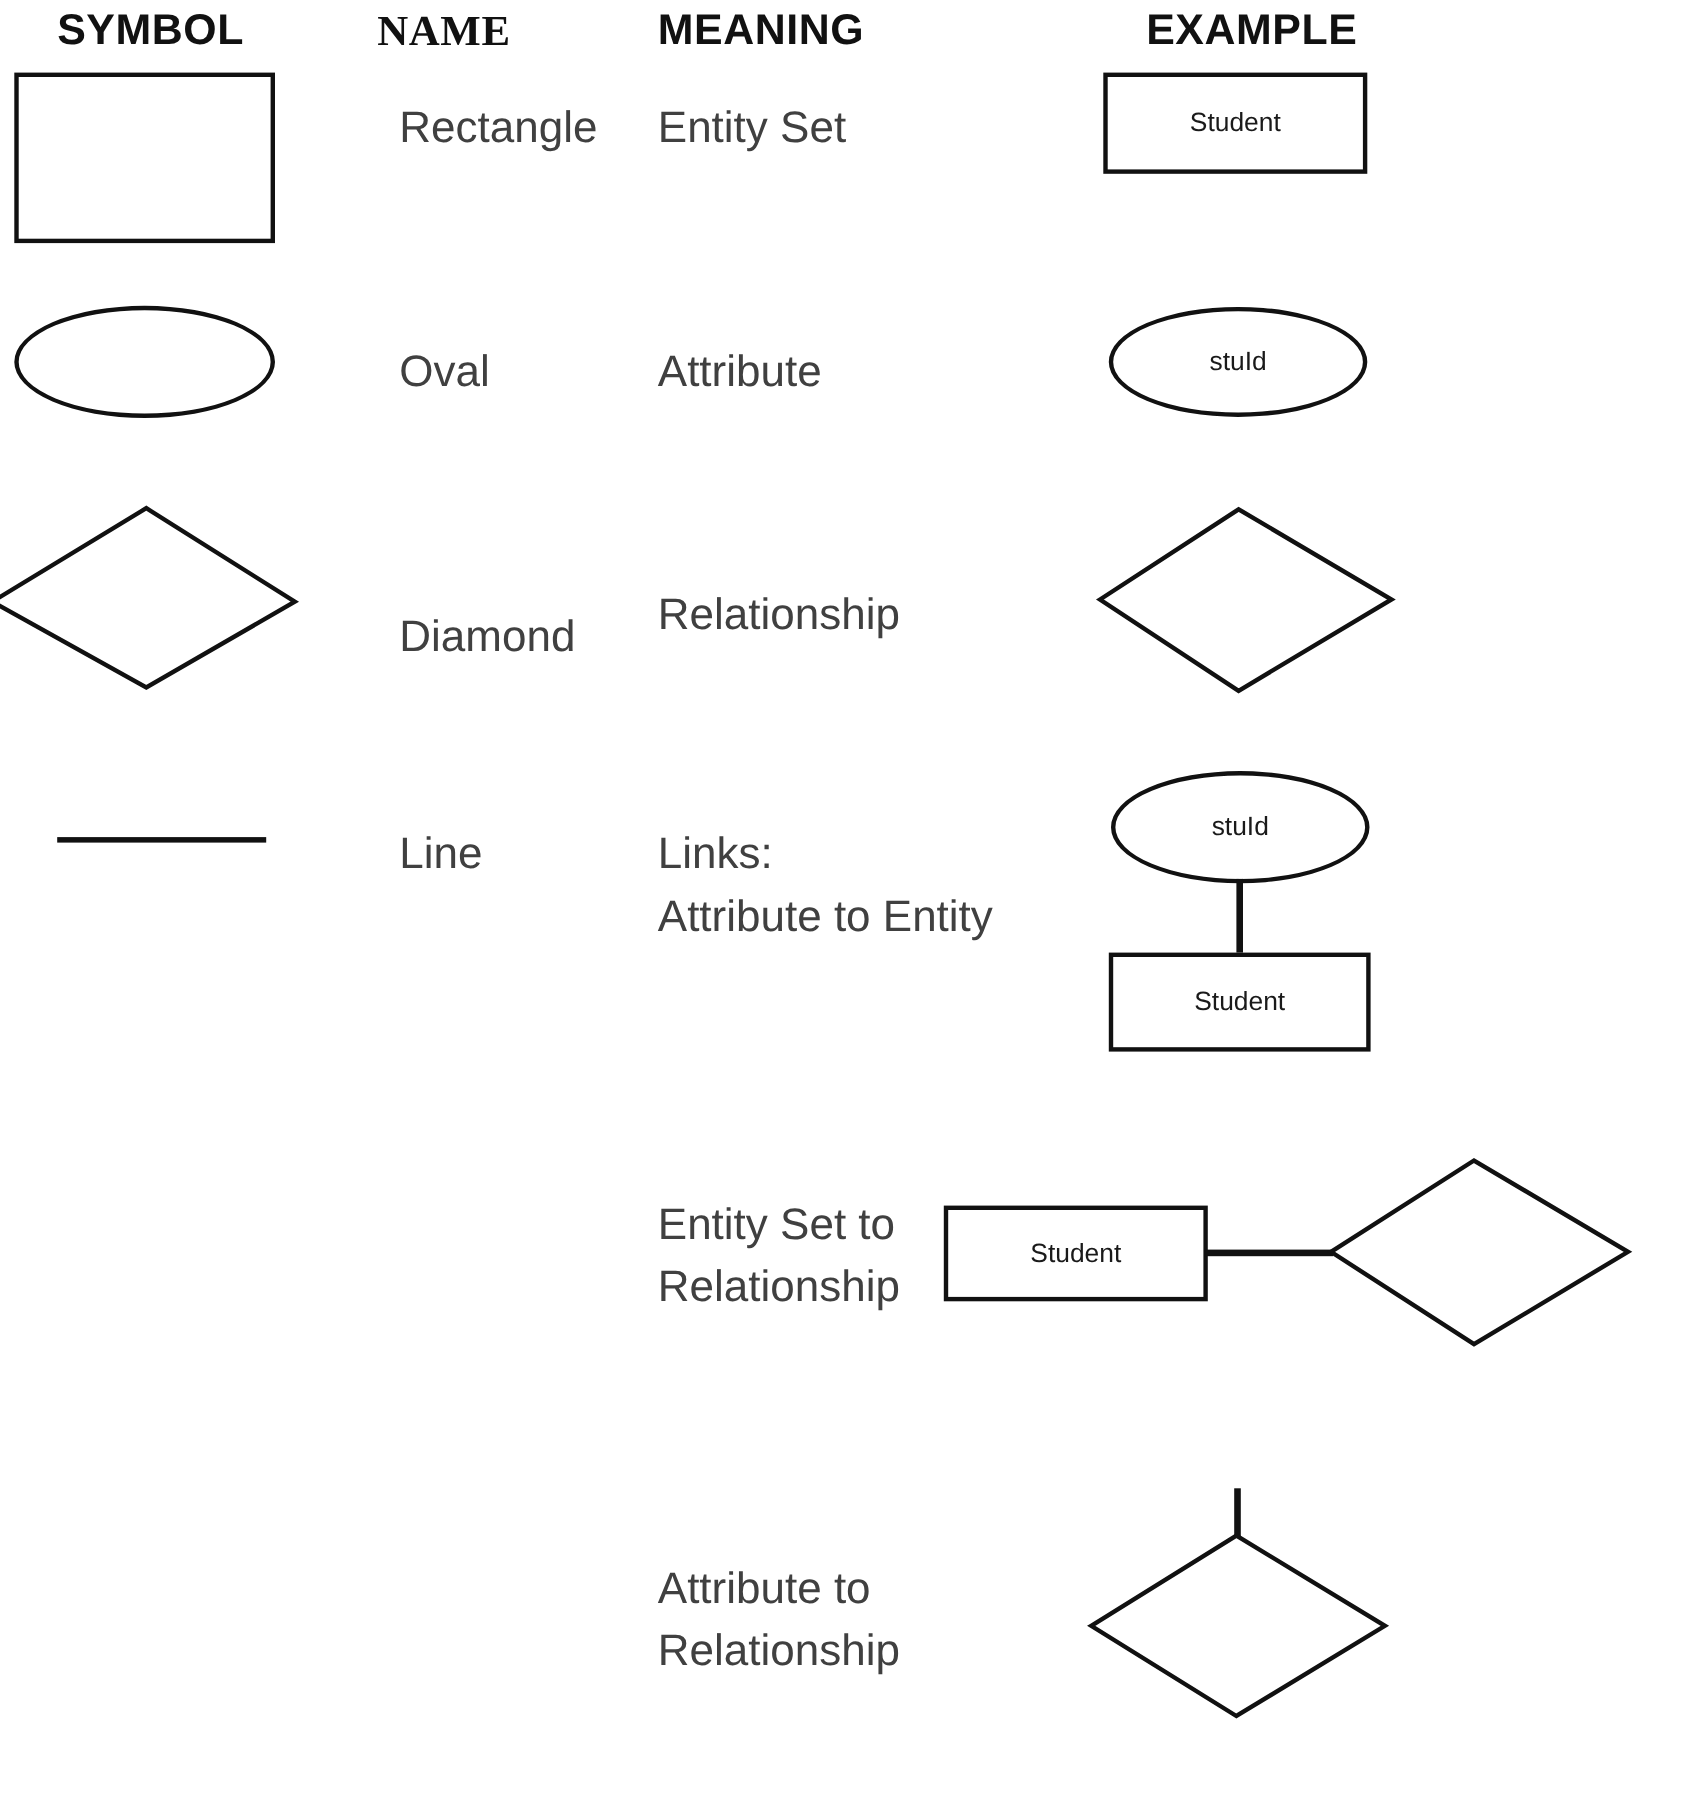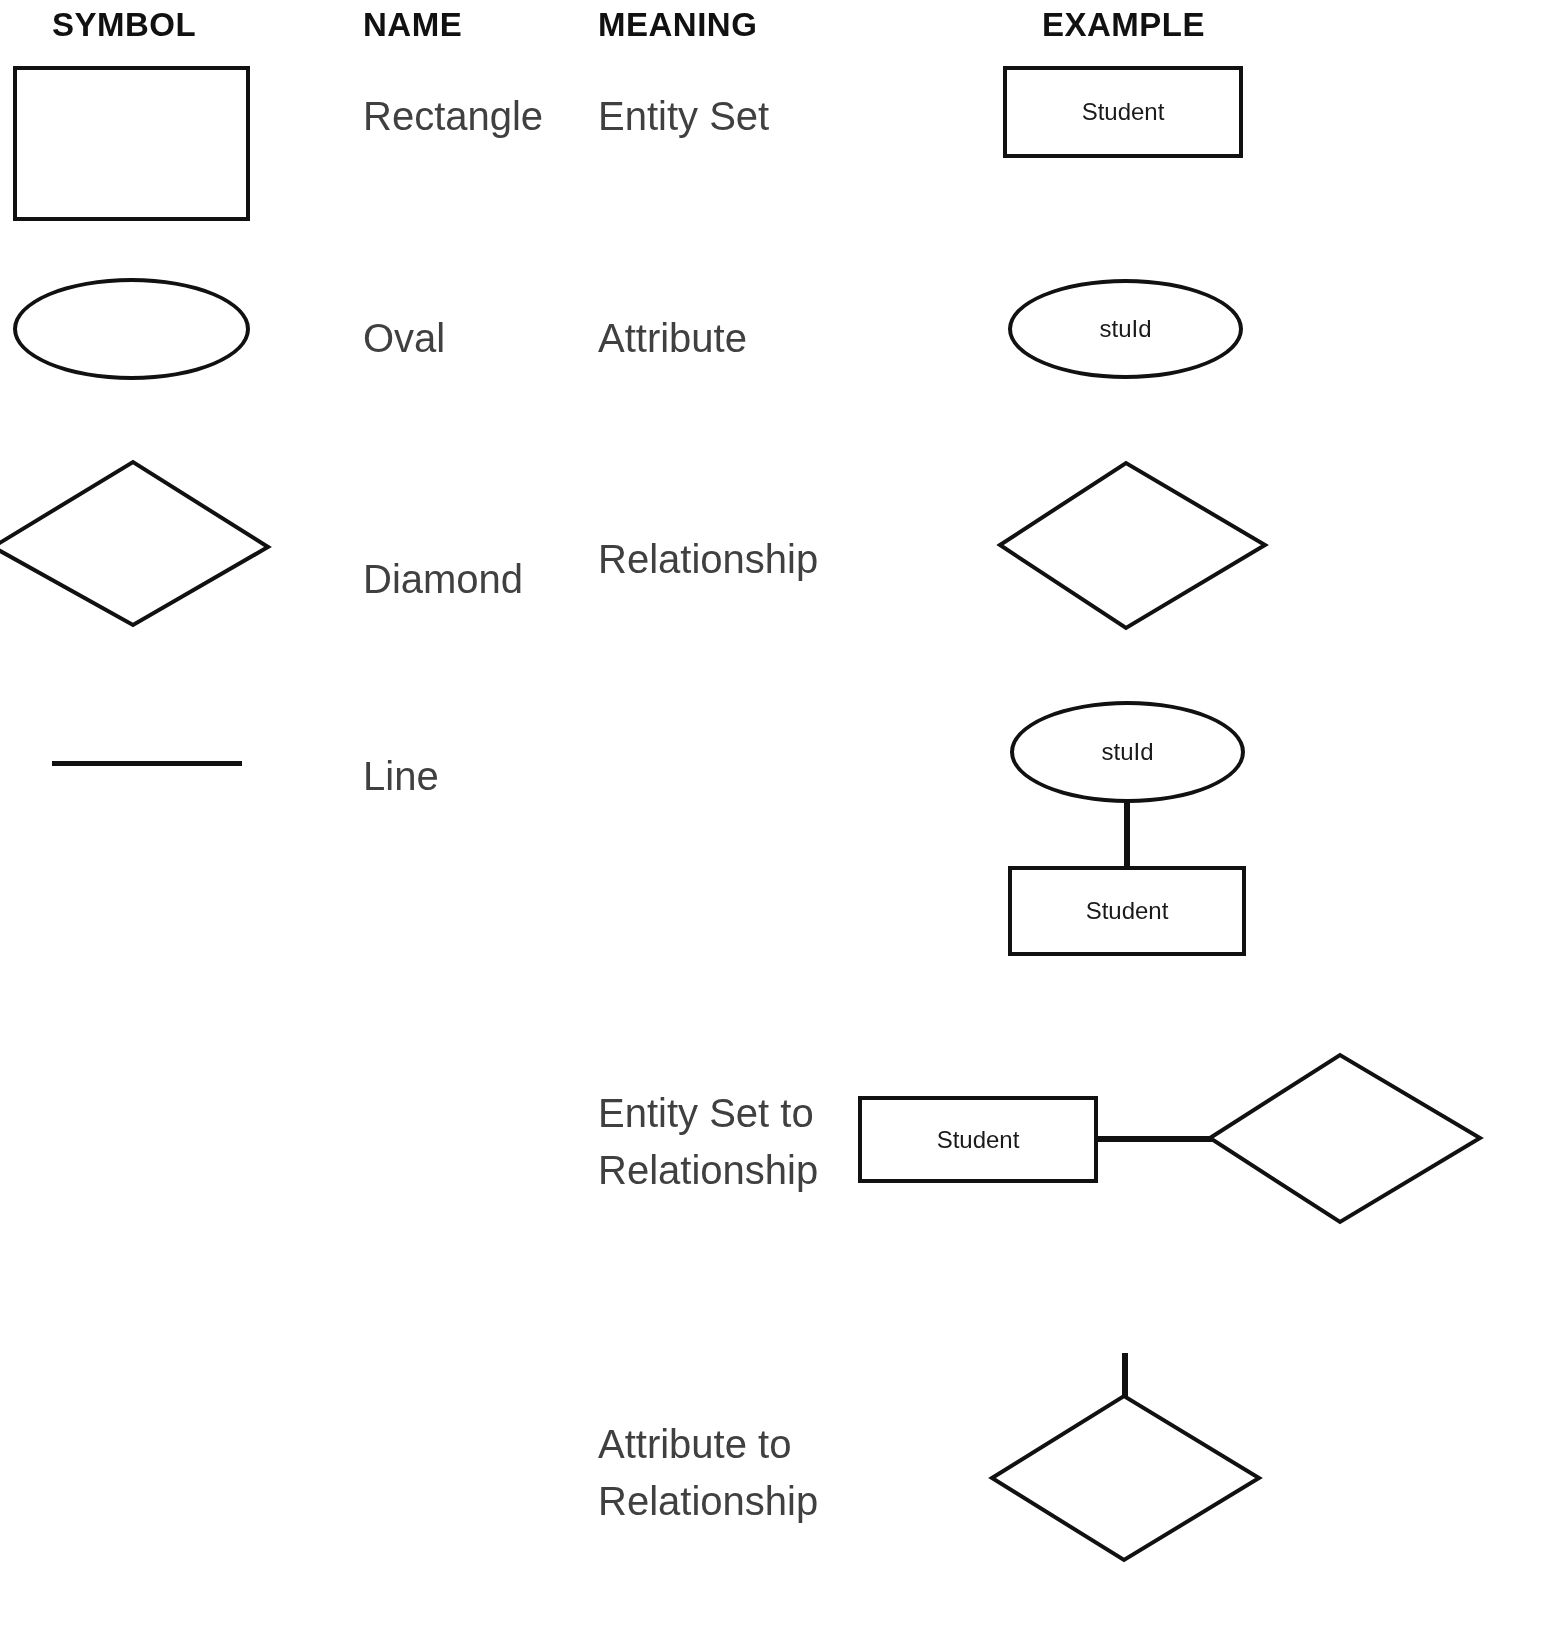--- a/index.html
+++ b/index.html
@@ -16,21 +16,21 @@
     color: #1a1a1a;
   }
   .page {
     position: absolute;
     inset: 0;
   }
   
   .col-header {
     position: absolute;
     font-weight: bold;
-    font-size: 33px;
+    font-size: 39px;
     letter-spacing: 0.5px;
     color: #111111;
     white-space: nowrap;
   }
   
   .cell-text {
     position: absolute;
     font-size: 40px;
     color: #404040;
     white-space: pre-line;
@@ -101,21 +101,21 @@
     position: absolute;
     background: #111111;
   }
 </style>
 </head>
 <body>
 
 <div class="page">
 
   <div class="col-header" style="left:52px; top:6px;">SYMBOL</div>
-  <div class="col-header" style="left:363px; top:6px;">NAME</div>
+  <div class="col-header" style="left:343px; top:6px;font-family:Liberation Serif, serif;">NAME</div>
   <div class="col-header" style="left:598px; top:6px;">MEANING</div>
   <div class="col-header" style="left:1042px; top:6px;">EXAMPLE</div>
 
   <div class="sym-rect" style="left:13px; top:66px; width:237px; height:155px;"></div>
 
   <div class="cell-text" style="left:363px; top:88px;">Rectangle</div>
   <div class="cell-text" style="left:598px; top:88px;">Entity Set</div>
 
   <div class="ex-rect" style="left:1003px; top:66px; width:240px; height:92px;">
     <span class="shape-label">Student</span>
@@ -131,20 +131,22 @@
   </div>
 
   <div class="cell-text" style="left:363px; top:531px;margin-top:20px;">Diamond</div>
   <div class="cell-text" style="left:598px; top:531px;">Relationship</div>
 
   <div class="diamond-label" style="left:1028px; top:531px; width:195px;">Enroll</div>
 
   <div class="sym-line" style="left:52px; top:761px; width:190px; height:5px;"></div>
 
   <div class="cell-text" style="left:363px; top:748px;">Line</div>
+  <div class="cell-text" style="left:598px; top:748px;">Links:
+Attribute to Entity</div>
 
   <div class="ex-oval" style="left:1010px; top:701px; width:235px; height:102px;">
     <span class="shape-label">stuId</span>
   </div>
   <div class="connector" style="left:1124px; top:799px; width:6px; height:68px;"></div>
   <div class="ex-rect" style="left:1008px; top:866px; width:238px; height:90px;">
     <span class="shape-label">Student</span>
   </div>
 
   <div class="cell-text" style="left:598px; top:1085px;">Entity Set to

